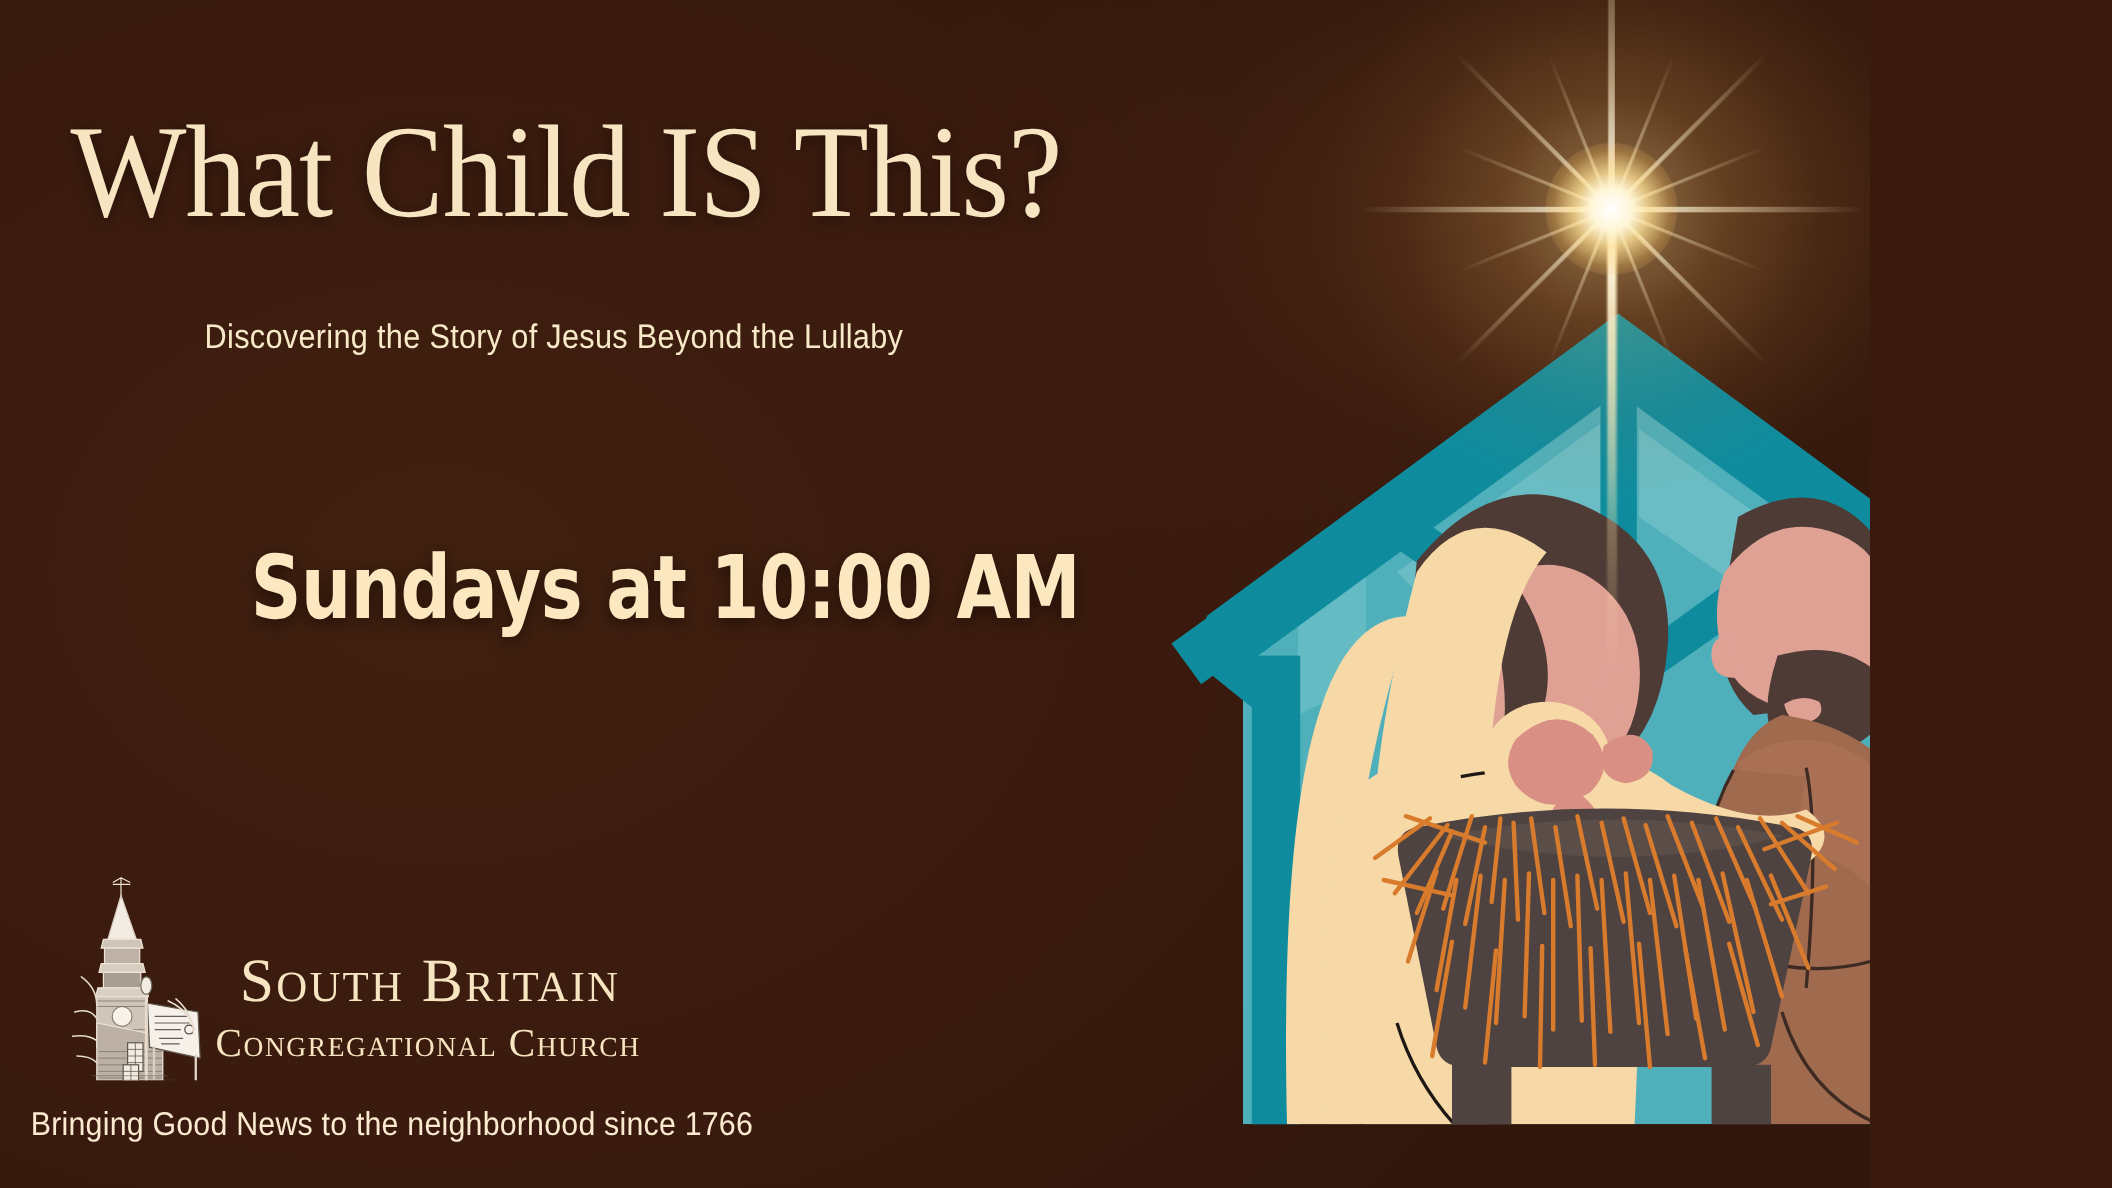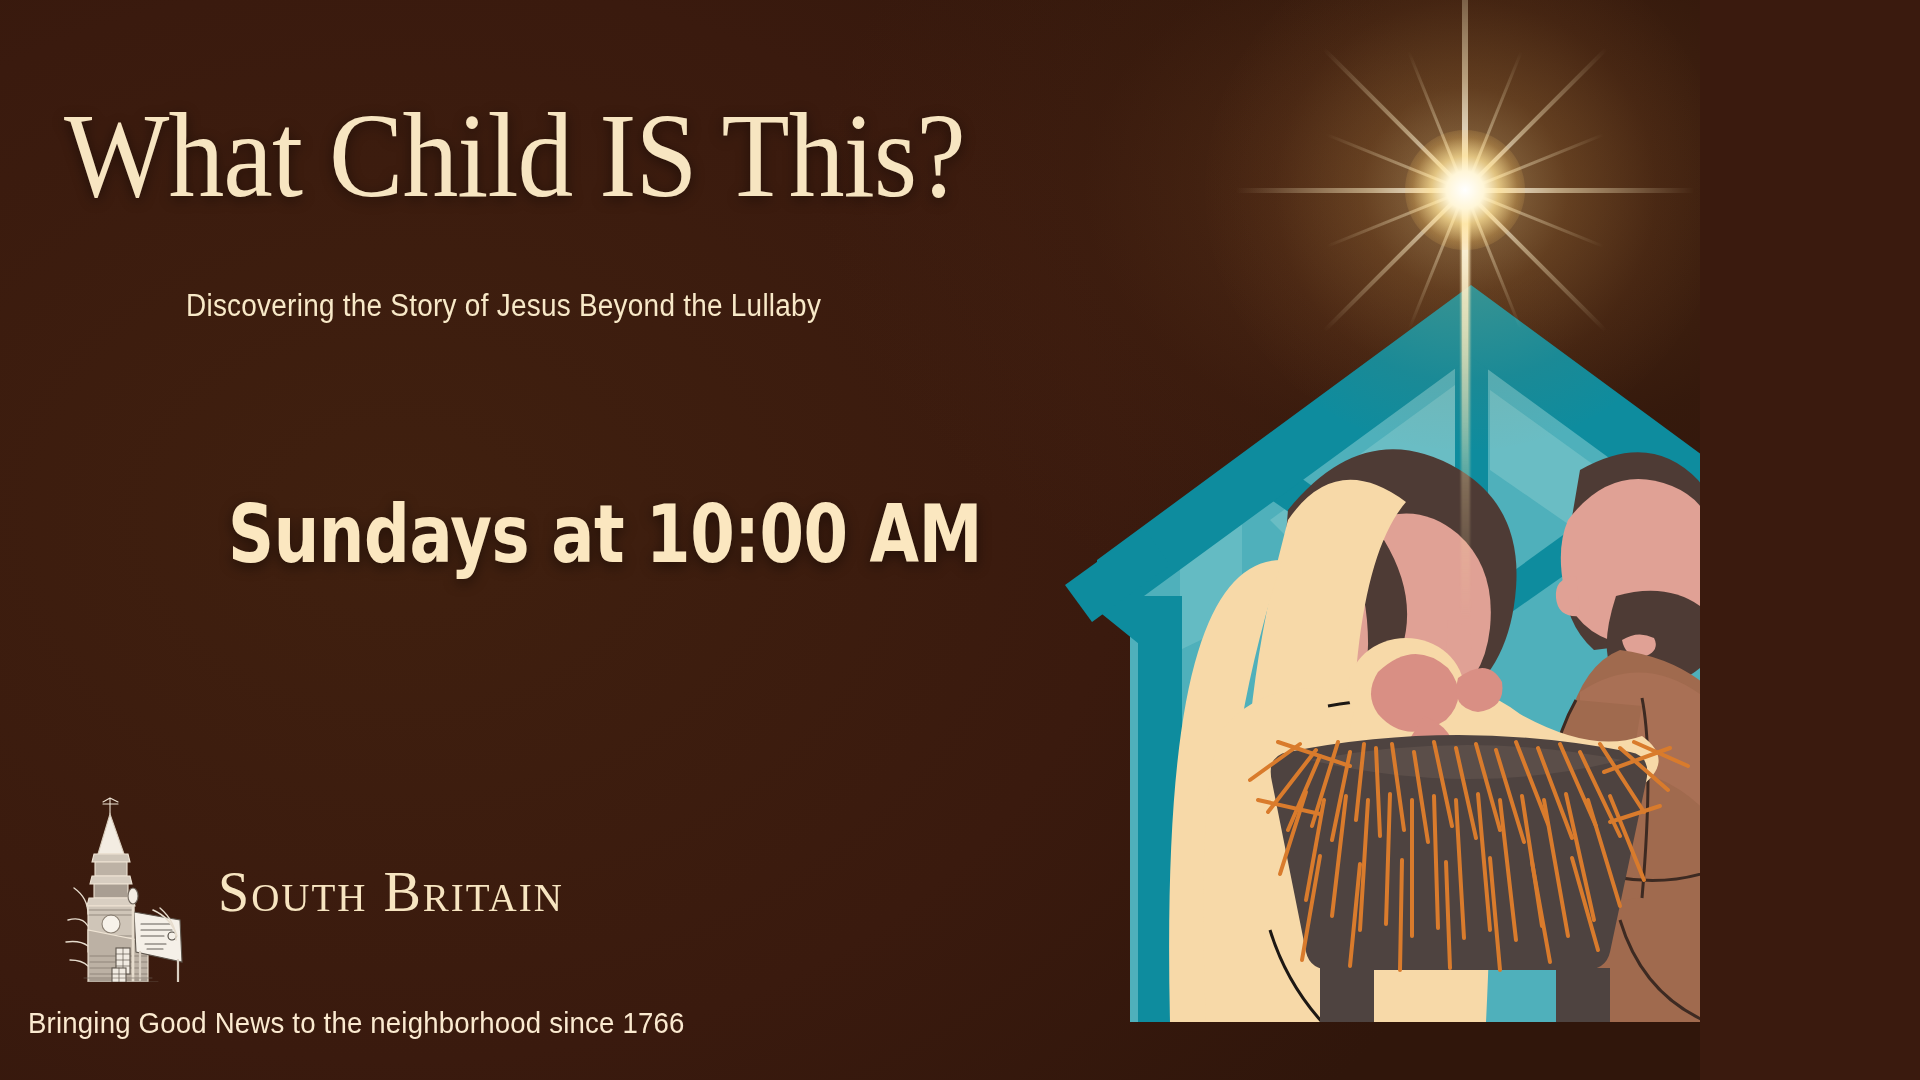--- a/index.html
+++ b/index.html
@@ -330,18 +330,19 @@
 
           <g stroke="#6f665c" stroke-width="1" opacity="0.6">
             <path d="M36 186 H104 M40 190 H110"></path>
           </g>
         </g>
       </svg>
     </div>
 
     <div class="logo-text">
       <div class="logo-name smallcaps">South Britain</div>
+      <div class="logo-sub smallcaps">Congregational Church</div>
     </div>
 
     <div class="tagline">Bringing Good News to the neighborhood since 1766</div>
   </div>
 
 </div>
 
 </body></html>

